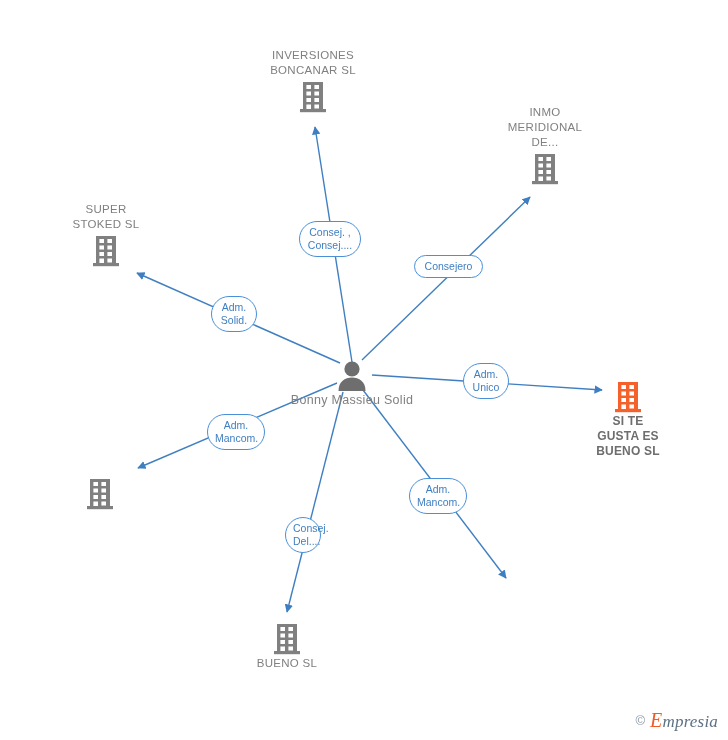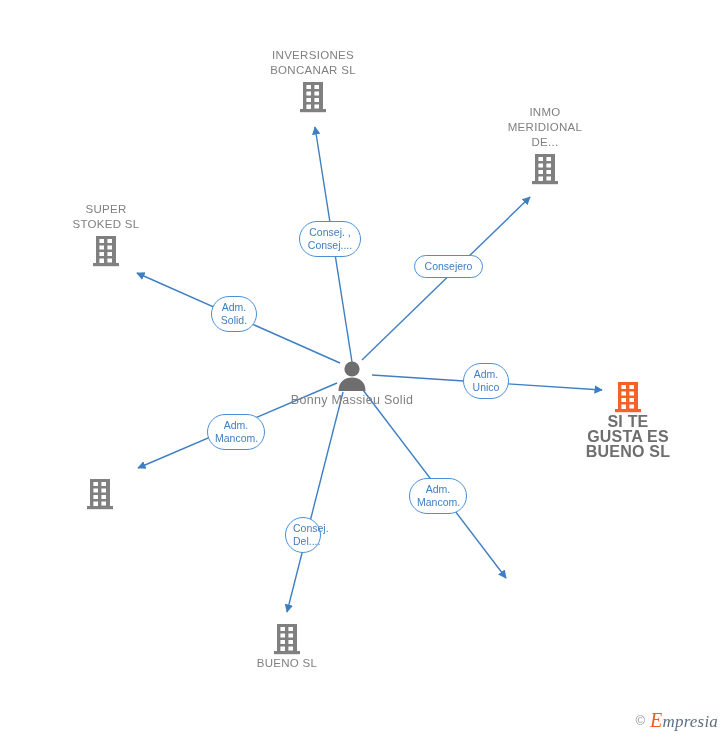--- a/index.html
+++ b/index.html
@@ -40,21 +40,21 @@
   .node .glyph svg{display:inline-block;vertical-align:middle;}
   .node .lbl{
     display:block;
     color:#808080;
     font-size:11.5px;
   }
   .node.company .lbl{font-weight:normal;}
   .node.highlight .lbl{
     color:#6e6e6e;
     font-weight:bold;
-    font-size:16px;
+    font-size:12px;
     letter-spacing:0.2px;
   }
   .node.label-above .glyph{order:2;}
   .node.label-above{display:flex;flex-direction:column;}
   .node.label-above .lbl{order:1;}
   .node.person .lbl{font-size:12.5px;line-height:16px;}
   .node.person .glyph{height:34px;line-height:34px;}
 
   .edge-label{
     position:absolute;

